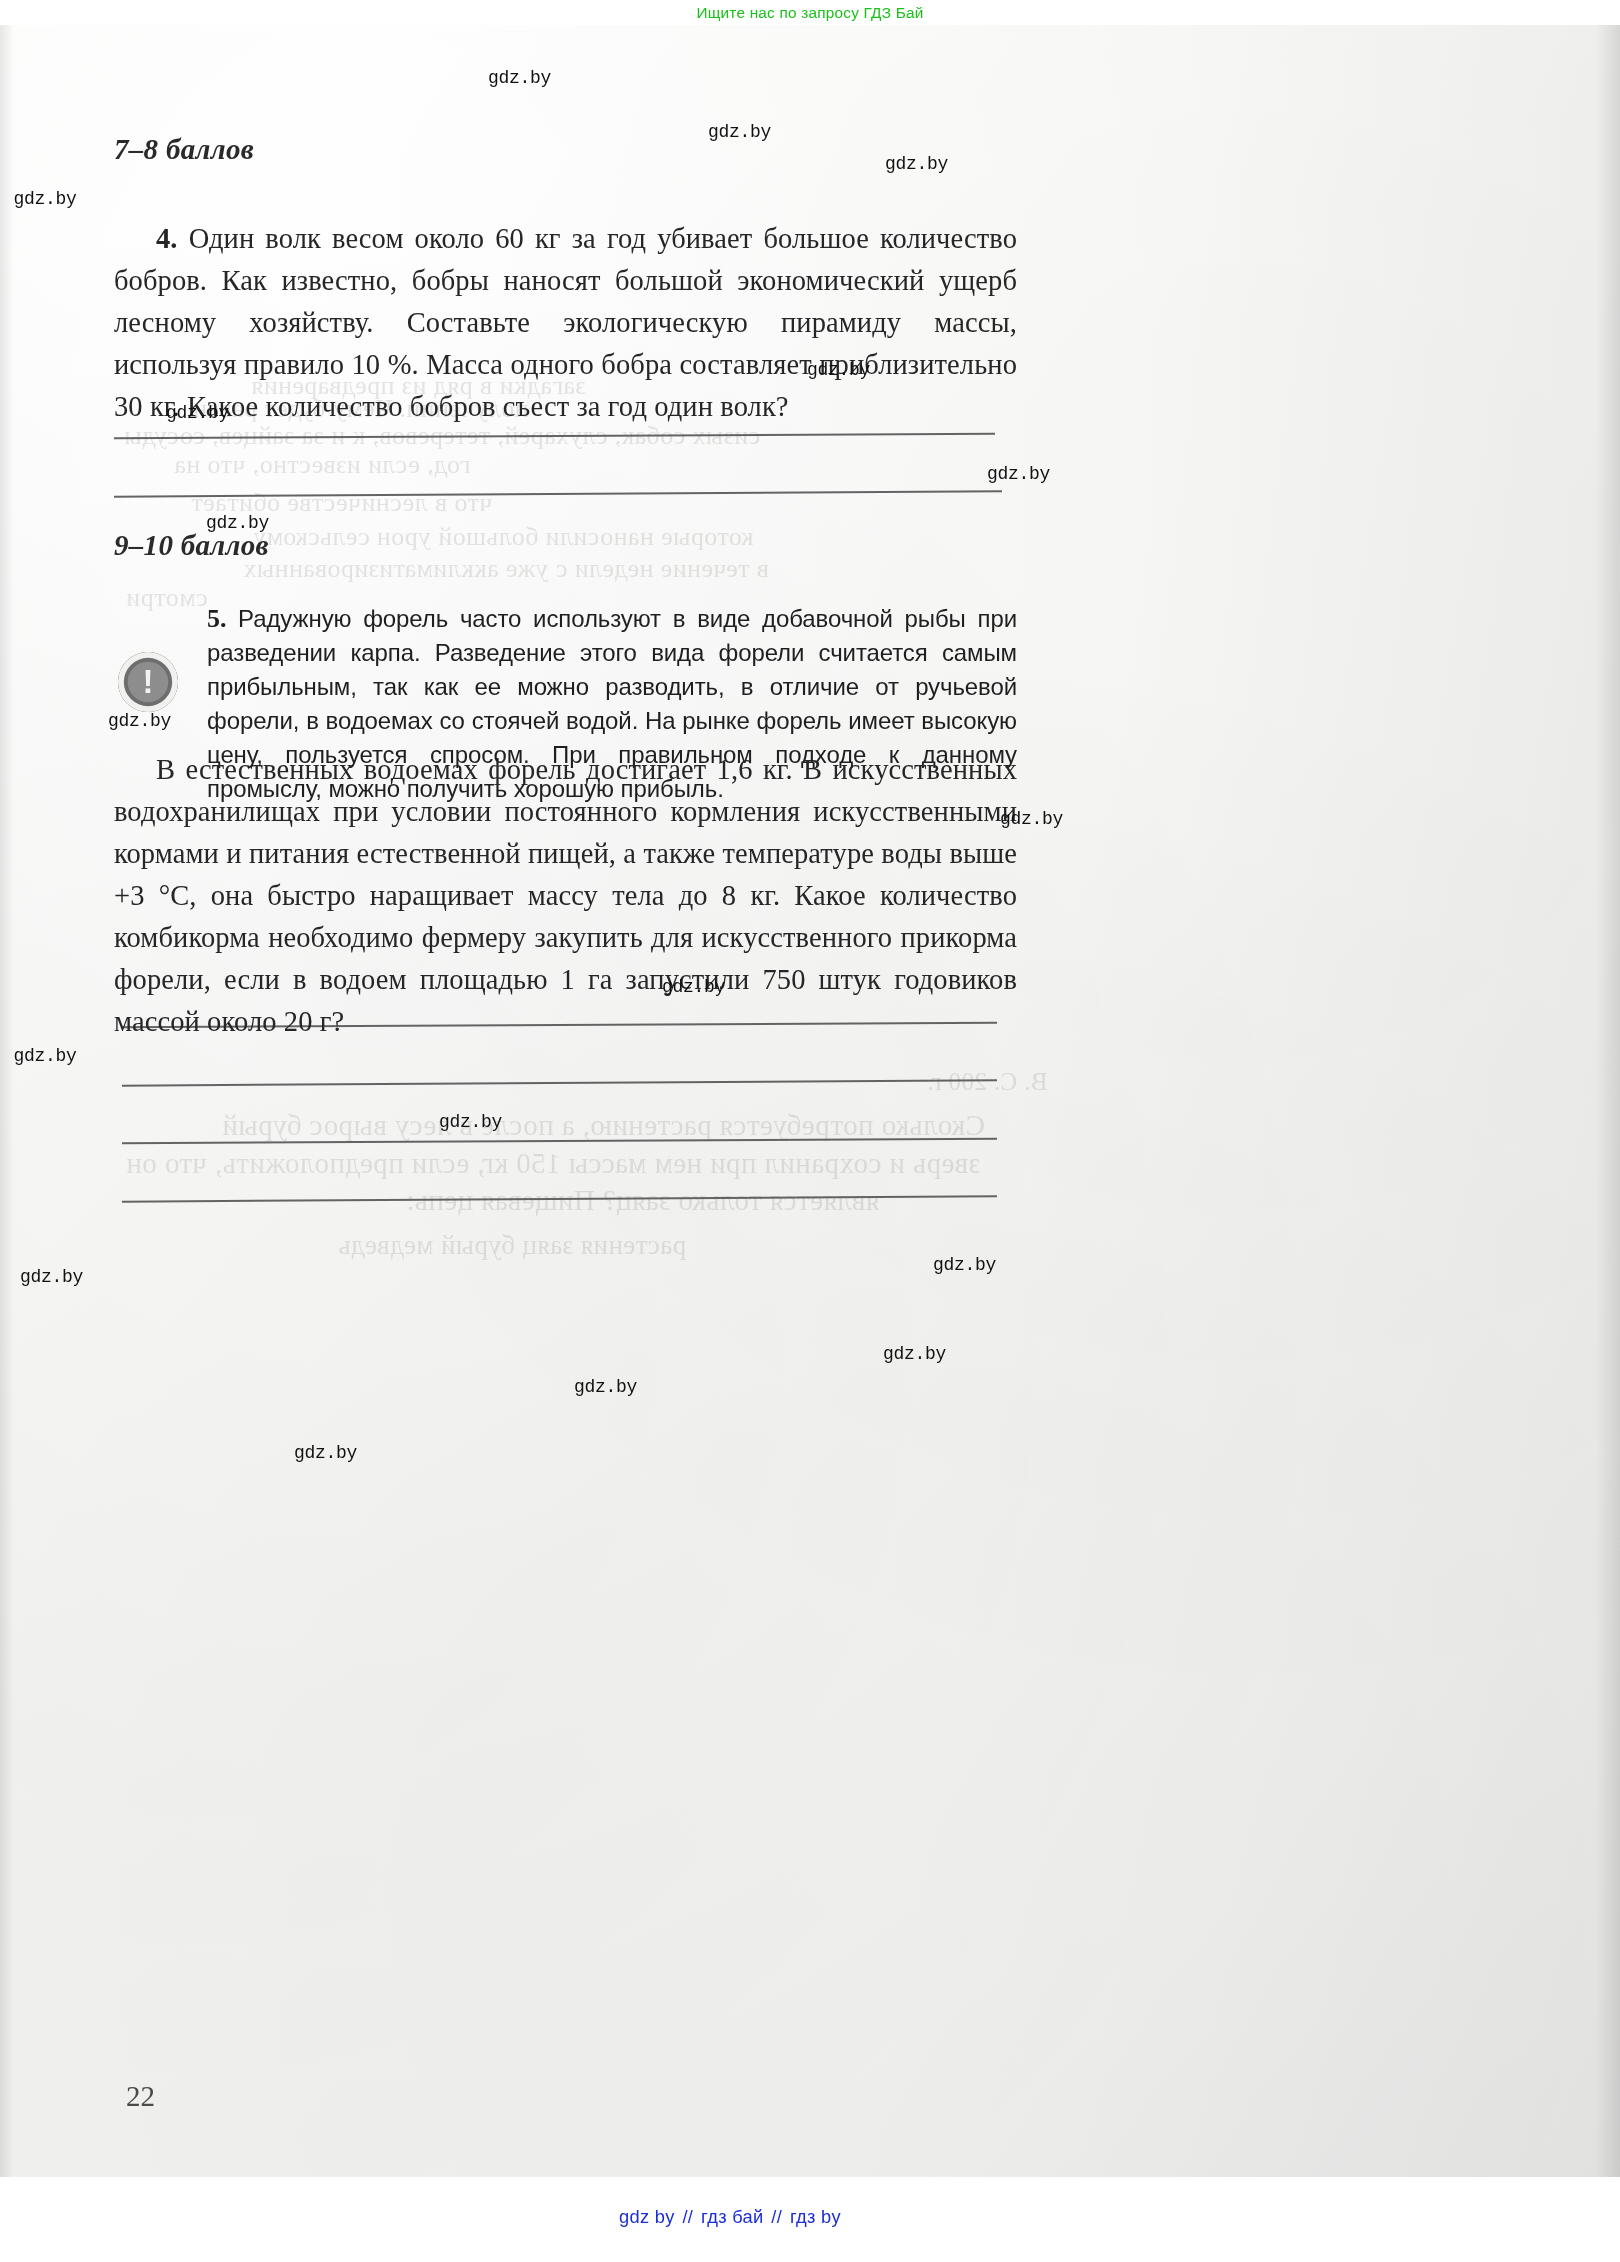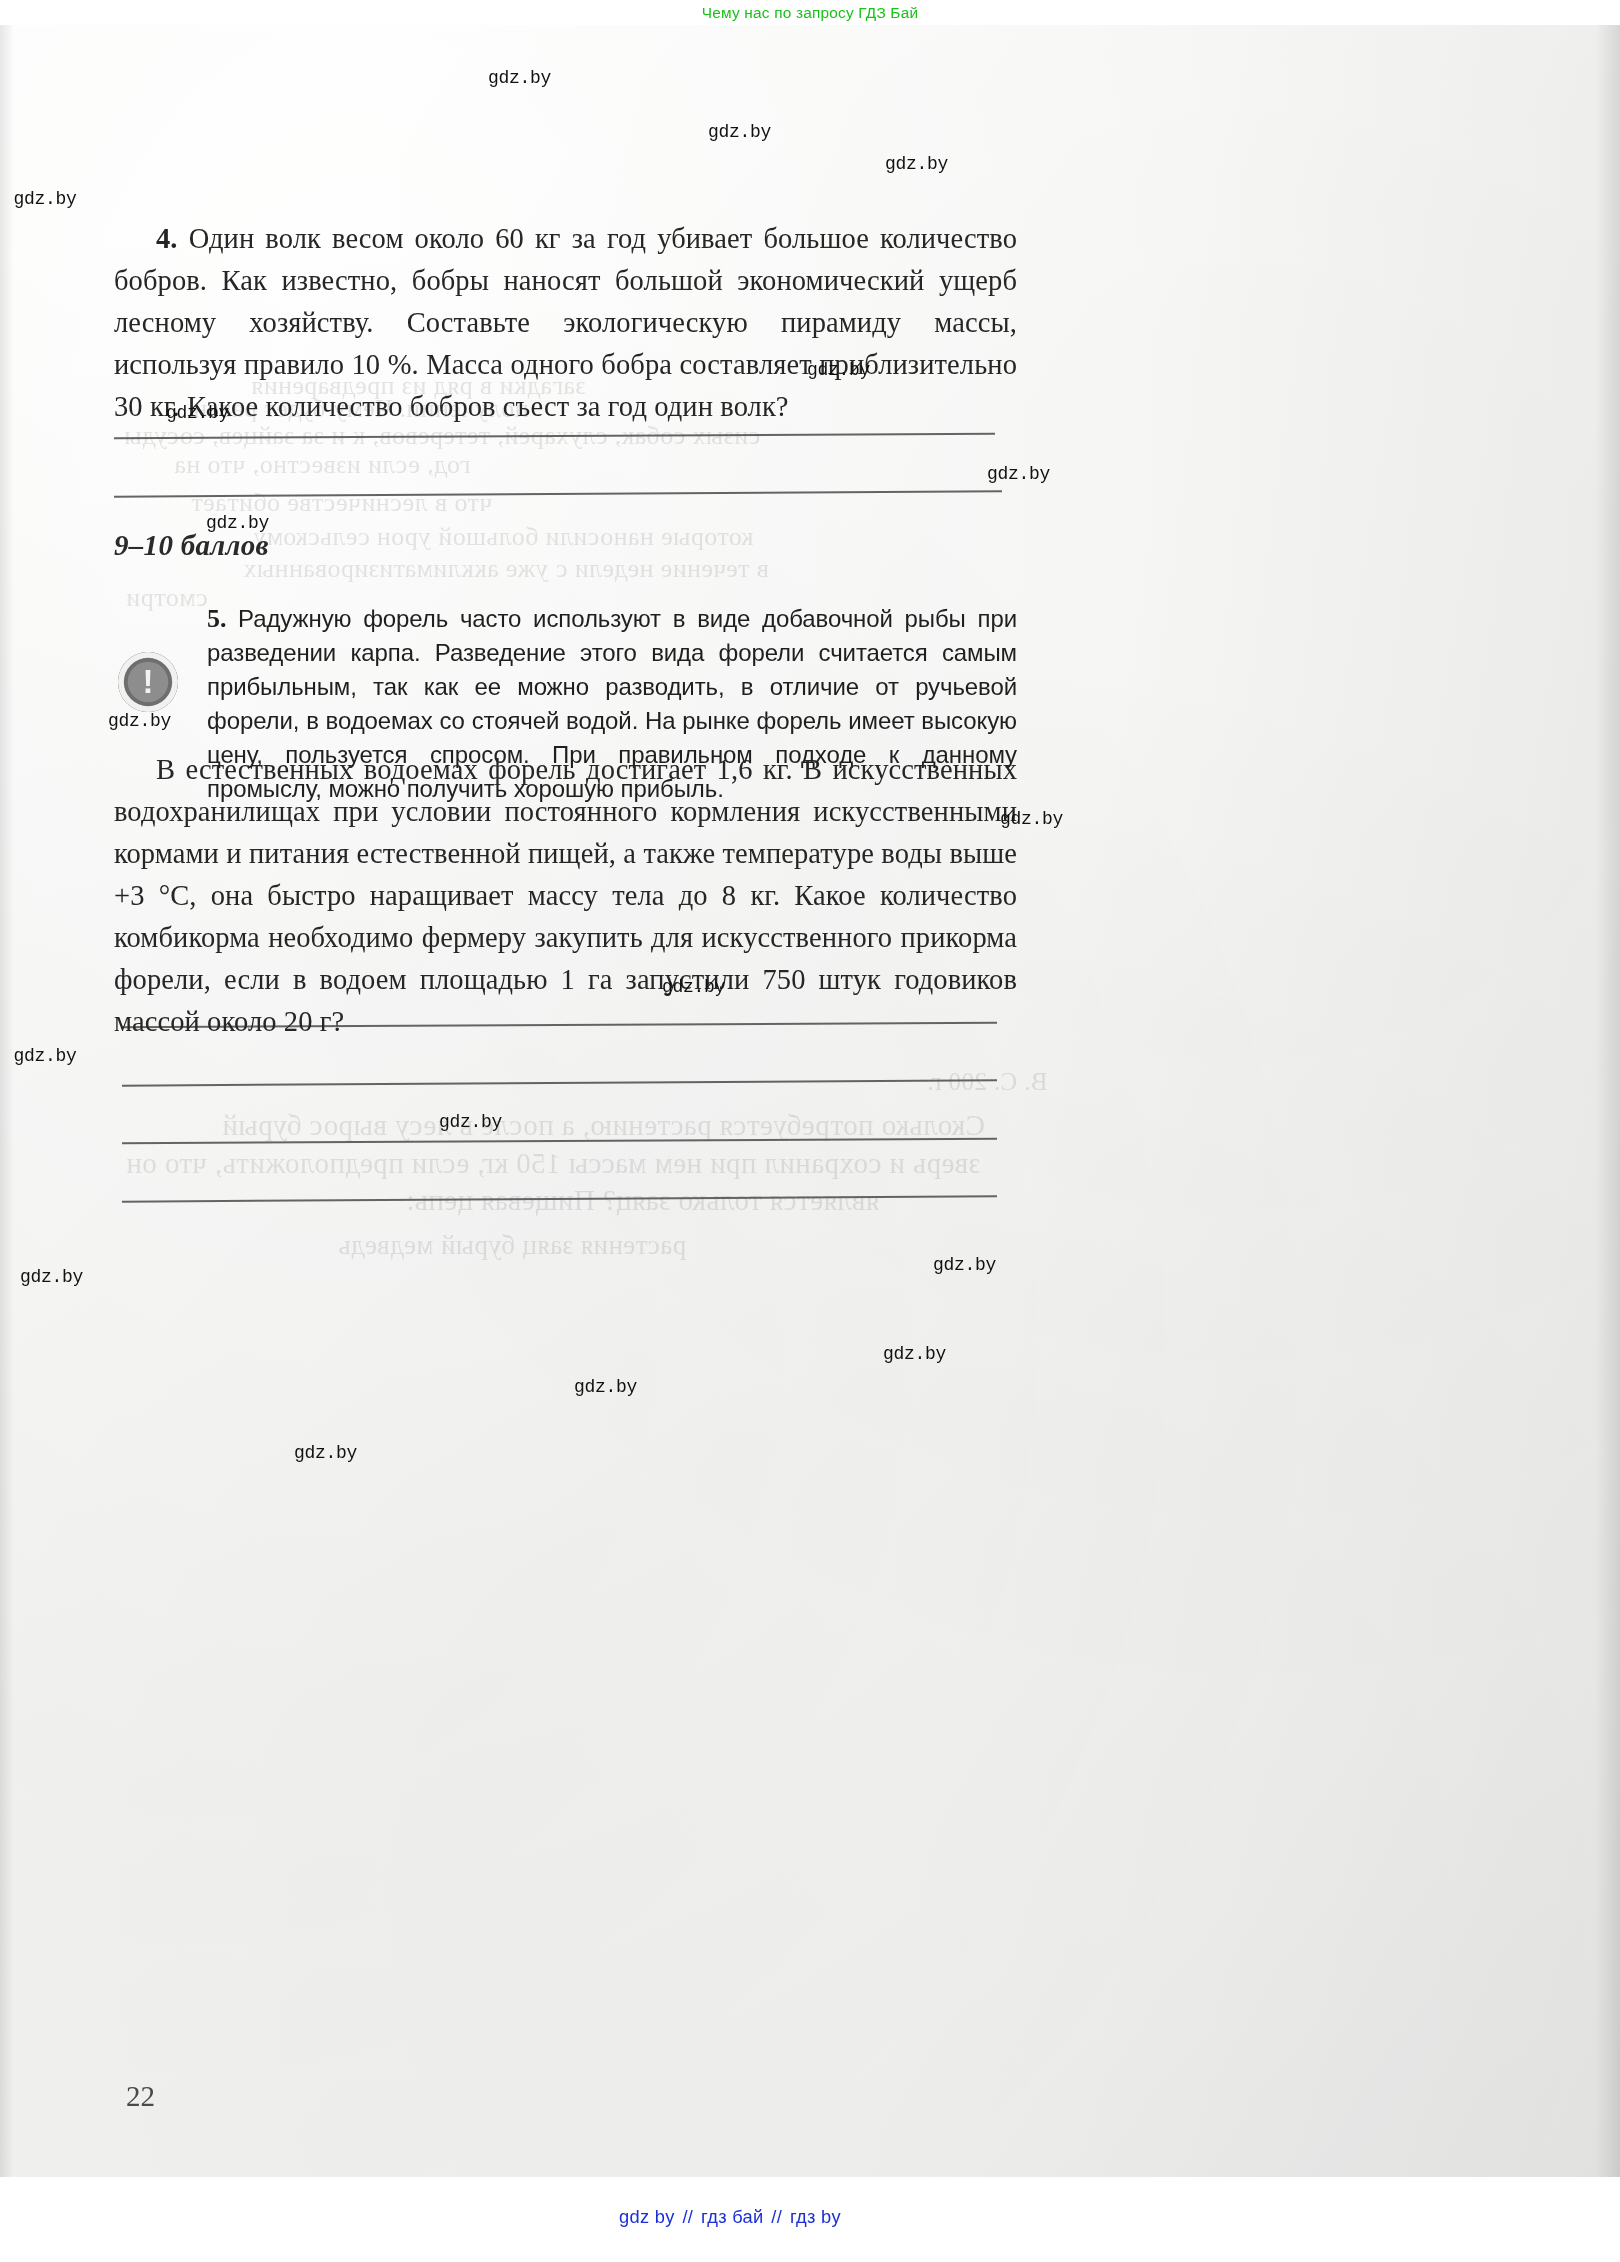--- a/index.html
+++ b/index.html
@@ -155,21 +155,21 @@
     font-family:"Liberation Sans",sans-serif;
     font-size:18.3px;
     color:#1c2fd6;
     letter-spacing:0.3px;
   }
   #footer-links span{margin:0 3.9px;}
 </style>
 </head>
 <body>
 
-<div id="top-banner">Чему нас по запросу ГДЗ Бай</div>
+<div id="top-banner">Ищите нас по запросу ГДЗ Бай</div>
 
 <div id="scan-sheet">
 
   <div id="left-edge"></div>
   <div id="right-edge"></div>
 
   <div id="ghost-layer">
       <div class="ghost" style="left: 251px; top: 346px; font-size: 26px;">загадки в ряд из предварения</div>
       <div class="ghost" style="left: 193px; top: 369px; font-size: 26px;">получении. Чему будет равен</div>
       <div class="ghost" style="left: 124px; top: 396px; font-size: 26px;">сизых собак, слухарей, тетеревов, к  и за зайцев, сосуды</div>
@@ -187,20 +187,23 @@
 
   <div id="rules-layer">
       <div class="rule" style="left: 114px; top: 410px; width: 881px; transform: rotate(-0.3deg);"></div>
       <div class="rule" style="left: 114px; top: 468px; width: 888px; transform: rotate(-0.35deg);"></div>
       <div class="rule" style="left: 122px; top: 999px; width: 875px; transform: rotate(-0.3deg);"></div>
       <div class="rule" style="left: 122px; top: 1057px; width: 875px; transform: rotate(-0.35deg);"></div>
       <div class="rule" style="left: 122px; top: 1115px; width: 875px; transform: rotate(-0.3deg);"></div>
       <div class="rule" style="left: 122px; top: 1173px; width: 875px; transform: rotate(-0.35deg);"></div>
     </div>
 
+  <div class="content" style="top:108px;">
+    <div class="score-heading">7–8 баллов</div>
+  </div>
 
   <div class="content" style="top:164px;">
     <p class="serif-par indent">
       <span class="num">4.</span>
       <span>Один волк весом около 60 кг за год убивает большое количество бобров. Как известно, бобры наносят большой экономический ущерб лесному хозяйству. Составьте экологическую пирамиду массы, используя правило 10 %. Масса одного бобра составляет приблизительно 30 кг. Какое количество бобров съест за год один волк?</span>
     </p>
   </div>
 
   <div class="content" style="top:504px;">
     <div class="score-heading">9–10 баллов</div>

